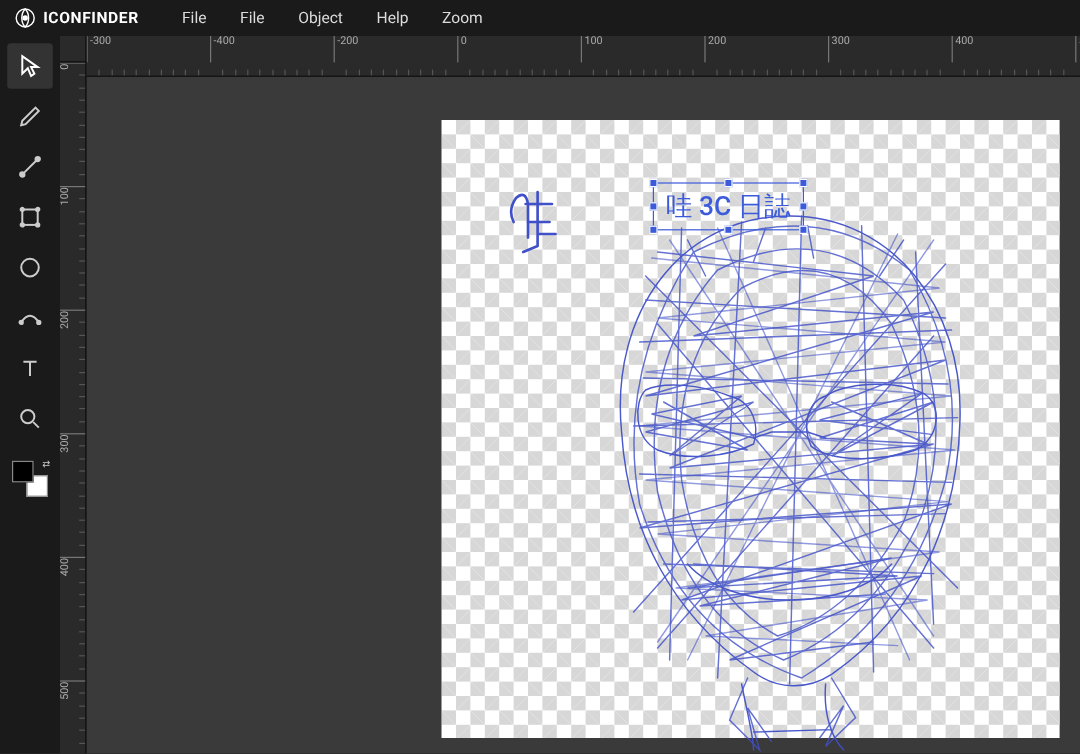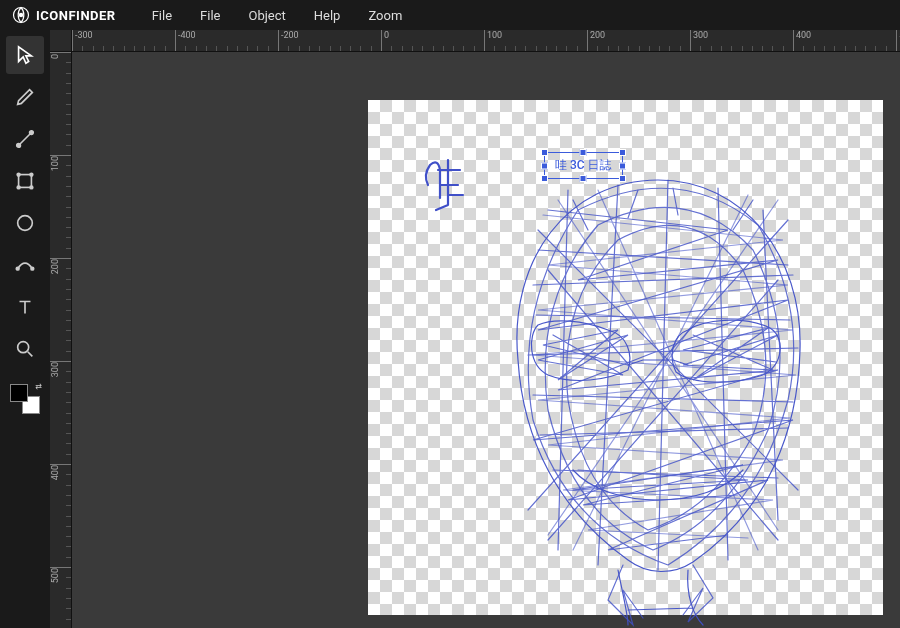--- a/index.html
+++ b/index.html
@@ -102,21 +102,21 @@
   background: #2a2a2a;
   border-right: 1px solid #111;
   border-bottom: 1px solid #111;
   z-index: 5;
 }
 .ruler-h {
   position: absolute;
   left: 72px;
   top: 30px;
   right: 0;
-  height: 22px;
+  height: 34px;
   background: #2a2a2a;
   border-bottom: 1px solid #111;
   z-index: 4;
   overflow: hidden;
 }
 .ruler-v {
   position: absolute;
   left: 50px;
   top: 52px;
   width: 22px;
@@ -203,21 +203,21 @@
   width: 70px;
   height: 70px;
 }
 
 .text-box {
   position: absolute;
   left: 176px;
   top: 52px;
   border: 1px solid #3b5bdb;
   padding: 4px 10px;
-  font-size: 12px;
+  font-size: 22px;
   color: #3b5bdb;
   background: transparent;
   font-weight: 500;
 }
 .handle {
   position: absolute;
   width: 7px;
   height: 7px;
   background: #3b5bdb;
   border: 1px solid #fff;

